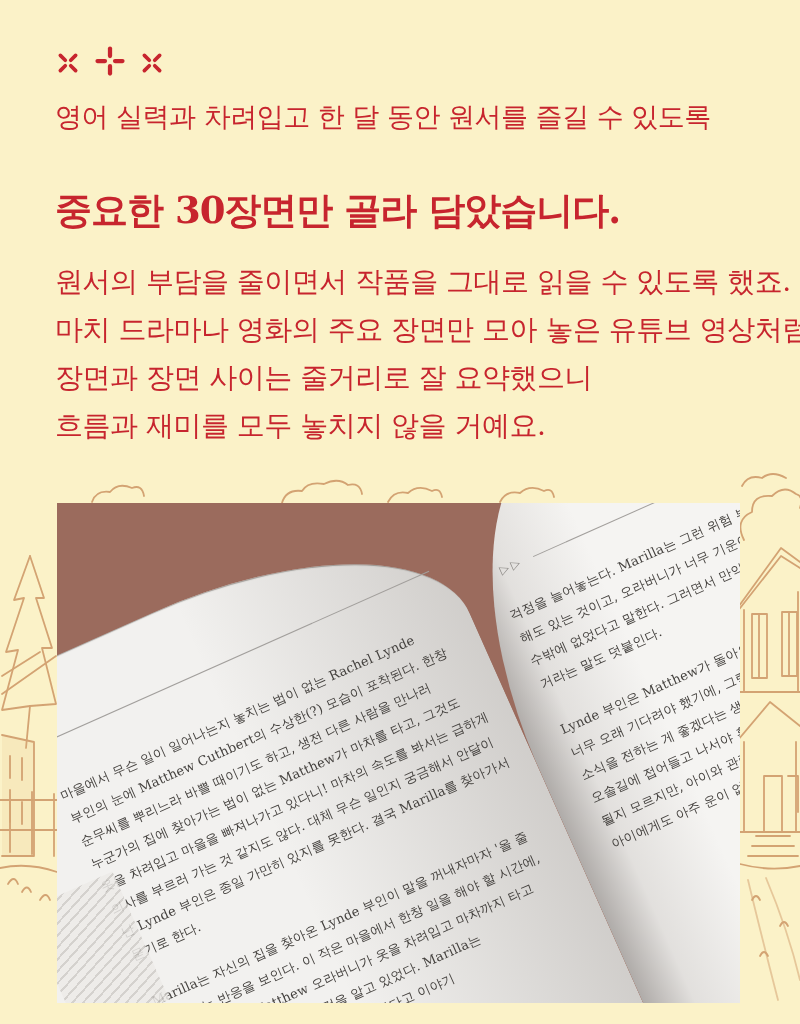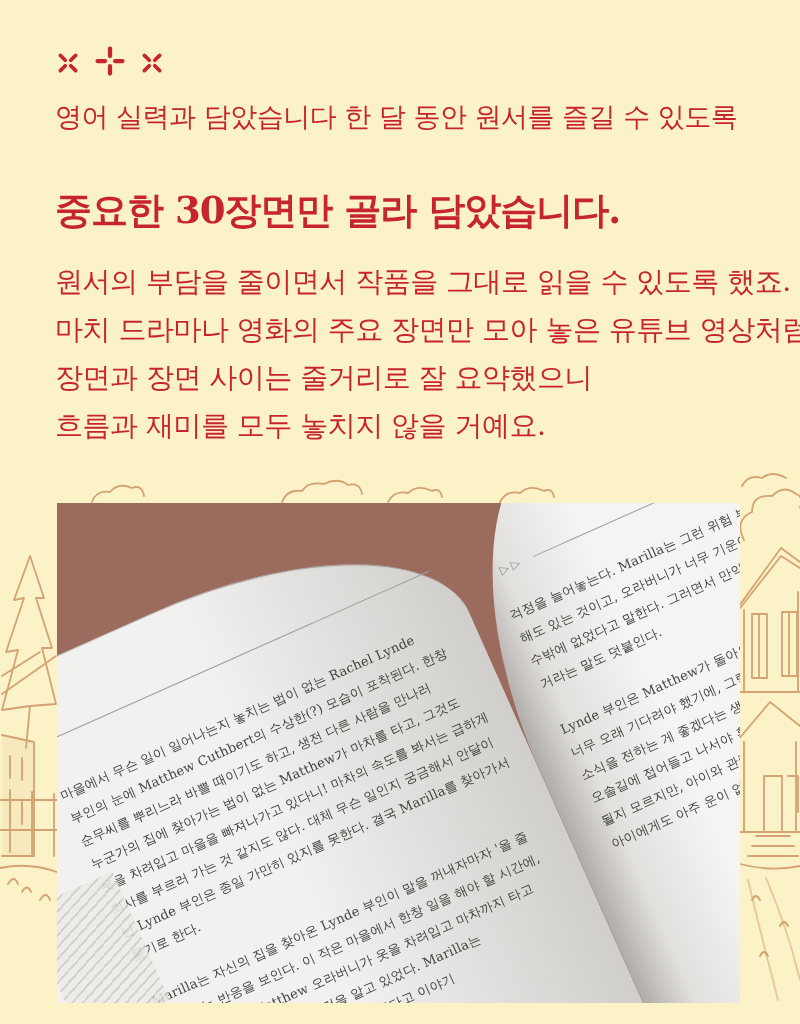--- a/index.html
+++ b/index.html
@@ -136,21 +136,21 @@
   <svg width="24" height="24" viewBox="0 0 22 22">
     <g stroke="#C7252E" stroke-width="3.4" stroke-linecap="round">
       <path d="M4,4 L8.5,8.5"></path>
         <path d="M18,4 L13.5,8.5"></path>
       <path d="M4,18 L8.5,13.5"></path>
         <path d="M18,18 L13.5,13.5"></path>
     </g>
   </svg>
 </div>
 
-<div class="subtitle">영어 실력과 담았습니다 한 달 동안 원서를 즐길 수 있도록</div>
+<div class="subtitle">영어 실력과 차려입고 한 달 동안 원서를 즐길 수 있도록</div>
 <h1 class="headline" style="margin:0">중요한 30장면만 골라 담았습니다.</h1>
 <div class="body-copy">
     <div>원서의 부담을 줄이면서 작품을 그대로 읽을 수 있도록 했죠.</div>
     <div>마치 드라마나 영화의 주요 장면만 모아 놓은 유튜브 영상처럼요.</div>
     <div>장면과 장면 사이는 줄거리로 잘 요약했으니</div>
     <div>흐름과 재미를 모두 놓치지 않을 거예요.</div>
   </div>
 
 <div class="photo">
   <div class="page page-left">

